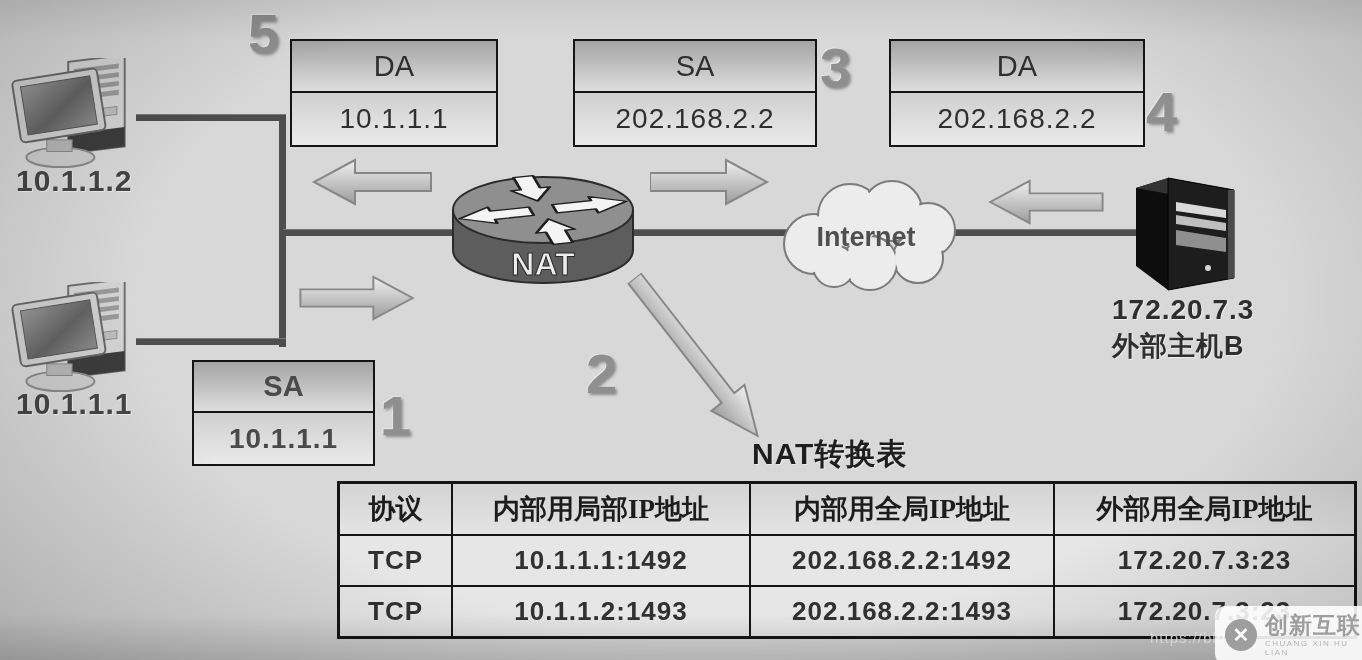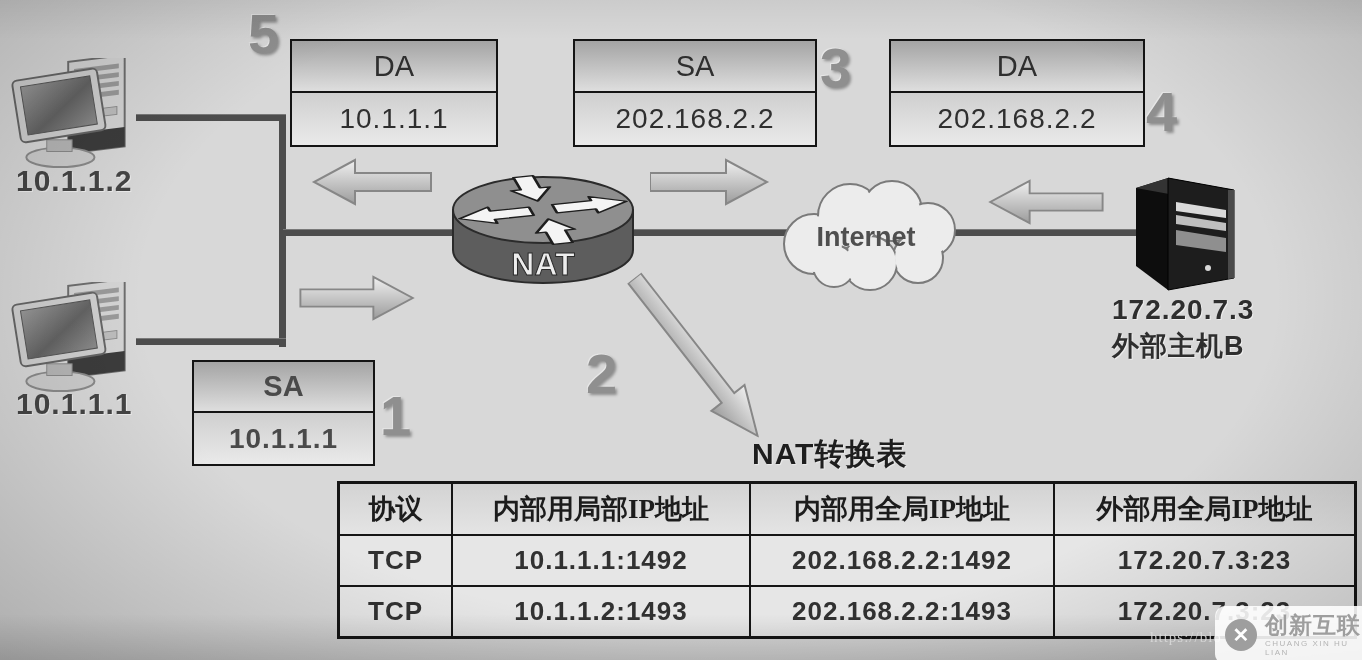--- a/index.html
+++ b/index.html
@@ -52,21 +52,21 @@
   .nat-table .cell{
     display:flex;align-items:center;justify-content:center;background:#e6e6e6;
     font-weight:bold;font-size:26px;color:#313131;letter-spacing:1px;
   }
   .nat-table .head{
     background:linear-gradient(#d3d3d3,#e4e4e4);
     font-family:"Liberation Serif",serif;font-size:27px;color:#1c1c1c;letter-spacing:0;
   }
   .url-text{
     position:absolute;left:1150px;top:629px;z-index:41;font-size:15px;color:#dcdcdc;
-    opacity:0.85;letter-spacing:1px;font-family:Liberation Serif, serif;
+    opacity:0.85;letter-spacing:1px;
   }
   .watermark{
     position:absolute;left:1215px;top:606px;width:160px;height:58px;z-index:42;
     background:rgba(255,255,255,0.88);border-radius:10px;
     display:flex;align-items:center;padding-left:10px;box-sizing:border-box;gap:8px;
   }
   .wm-logo{
     width:32px;height:32px;border-radius:50%;background:#9e9e9e;flex:0 0 auto;
     display:flex;align-items:center;justify-content:center;
     color:#fff;font-weight:bold;font-size:20px;line-height:1;

